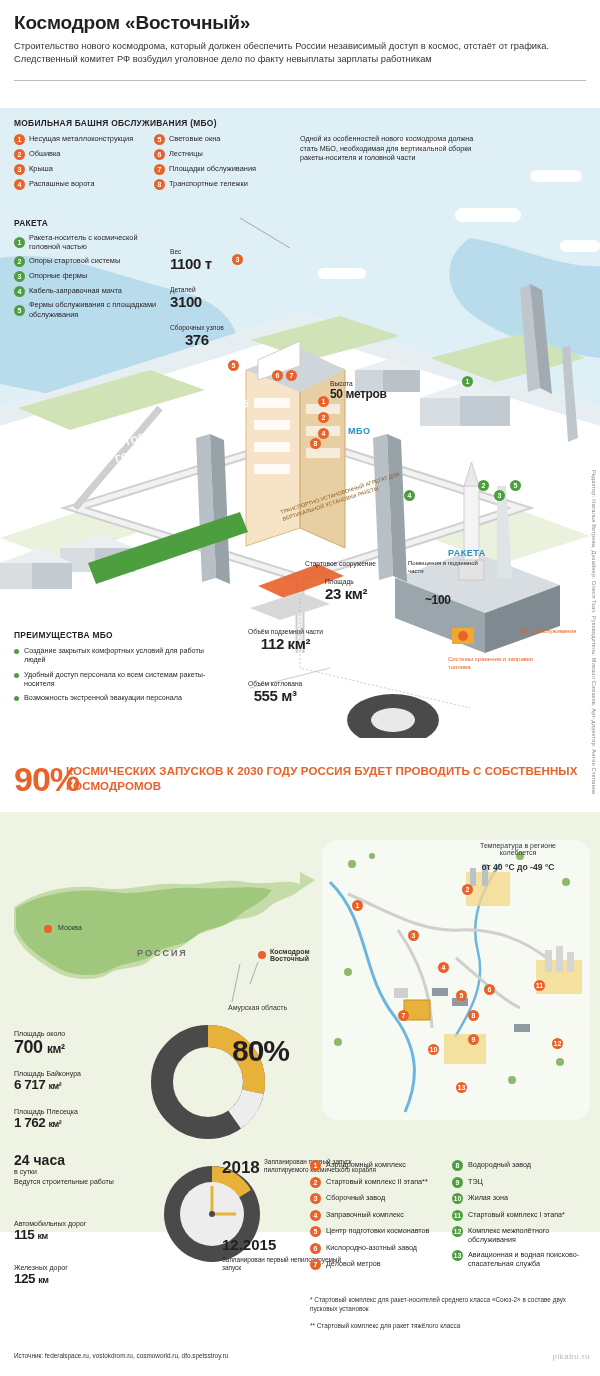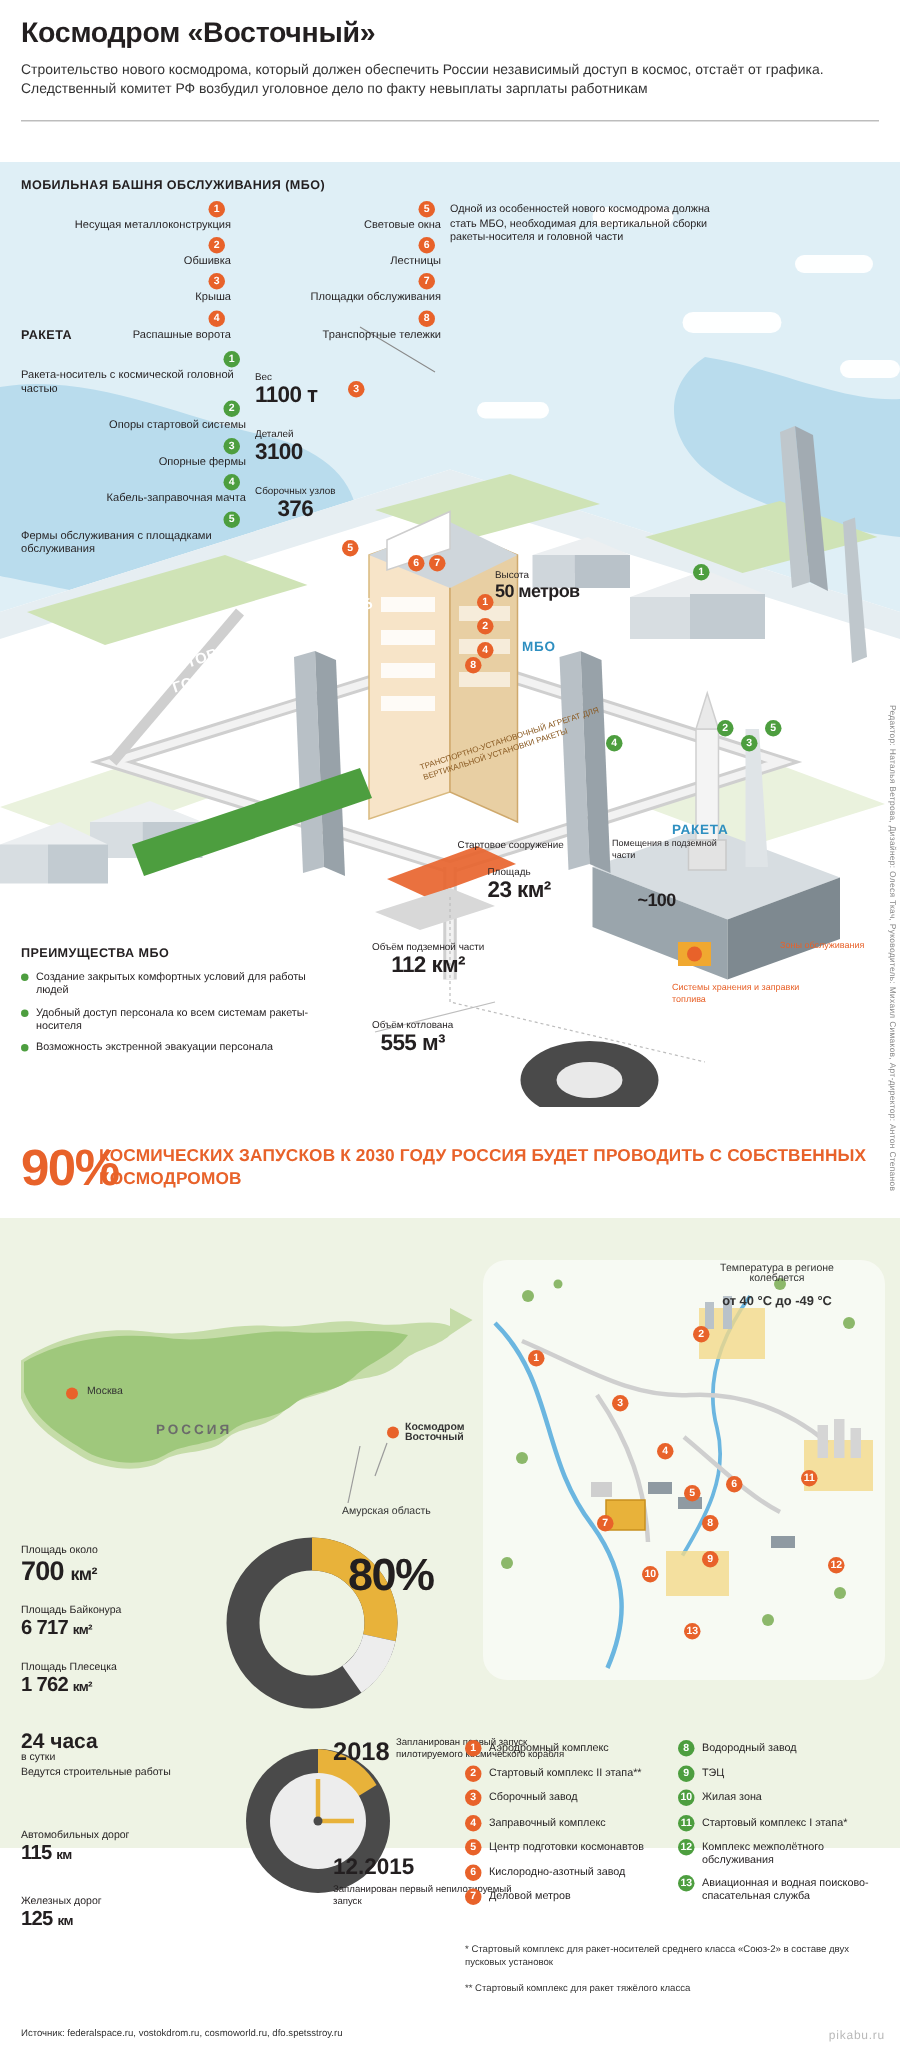--- a/index.html
+++ b/index.html
@@ -33,23 +33,22 @@
   
   .sec-title {
     font-size: 8.4px;
     font-weight: bold;
     letter-spacing: 0.3px;
     margin: 0 0 5px 0;
   }
   .legend-col { position: absolute; }
   .lg-item {
     display: flex;
-    align-items: flex-end;
+    align-items: center;
     margin-bottom: 3.5px;
-    flex-direction: column;
   }
   .num {
     flex: 0 0 auto;
     width: 11px; height: 11px;
     border-radius: 50%;
     background: #e8622a;
     color: #fff;
     font-size: 7px;
     font-weight: bold;
     line-height: 11px;
@@ -136,21 +135,21 @@
   .banner .btxt {
     position:absolute; left:66px; top:4px;
     font-size:11.5px; font-weight:bold; color:#e8622a; line-height:1.28;
     letter-spacing:0.1px;
   }
 
   
   .mapsec { position:absolute; left:0; top:812px; width:600px; height:420px; background:#eef3e4; }
 
   .maplbl { position:absolute; font-size:7px; color:#333; }
-  .maplbl.big { font-size:9px; font-weight:bold; letter-spacing:2px; color:#6b6b6b;}
+  .maplbl.big { font-size:9px; font-weight:bold; letter-spacing:2px; color:#6b6b6b;margin-left:33px;}
   .maplbl.bold { font-weight:bold; }
 
   
   .stats { position:absolute; left:0; top:1020px; width:600px; }
   .stat-lab { font-size:7px; color:#231f20; }
   .stat-val { font-size:18px; font-weight:bold; letter-spacing:-0.5px; }
   .stat-val.sm { font-size:13.5px; }
 
   .ready-lab { font-size:8px; line-height:1.3; }
   .ready-val { font-size:30px; font-weight:bold; letter-spacing:-1px; }

